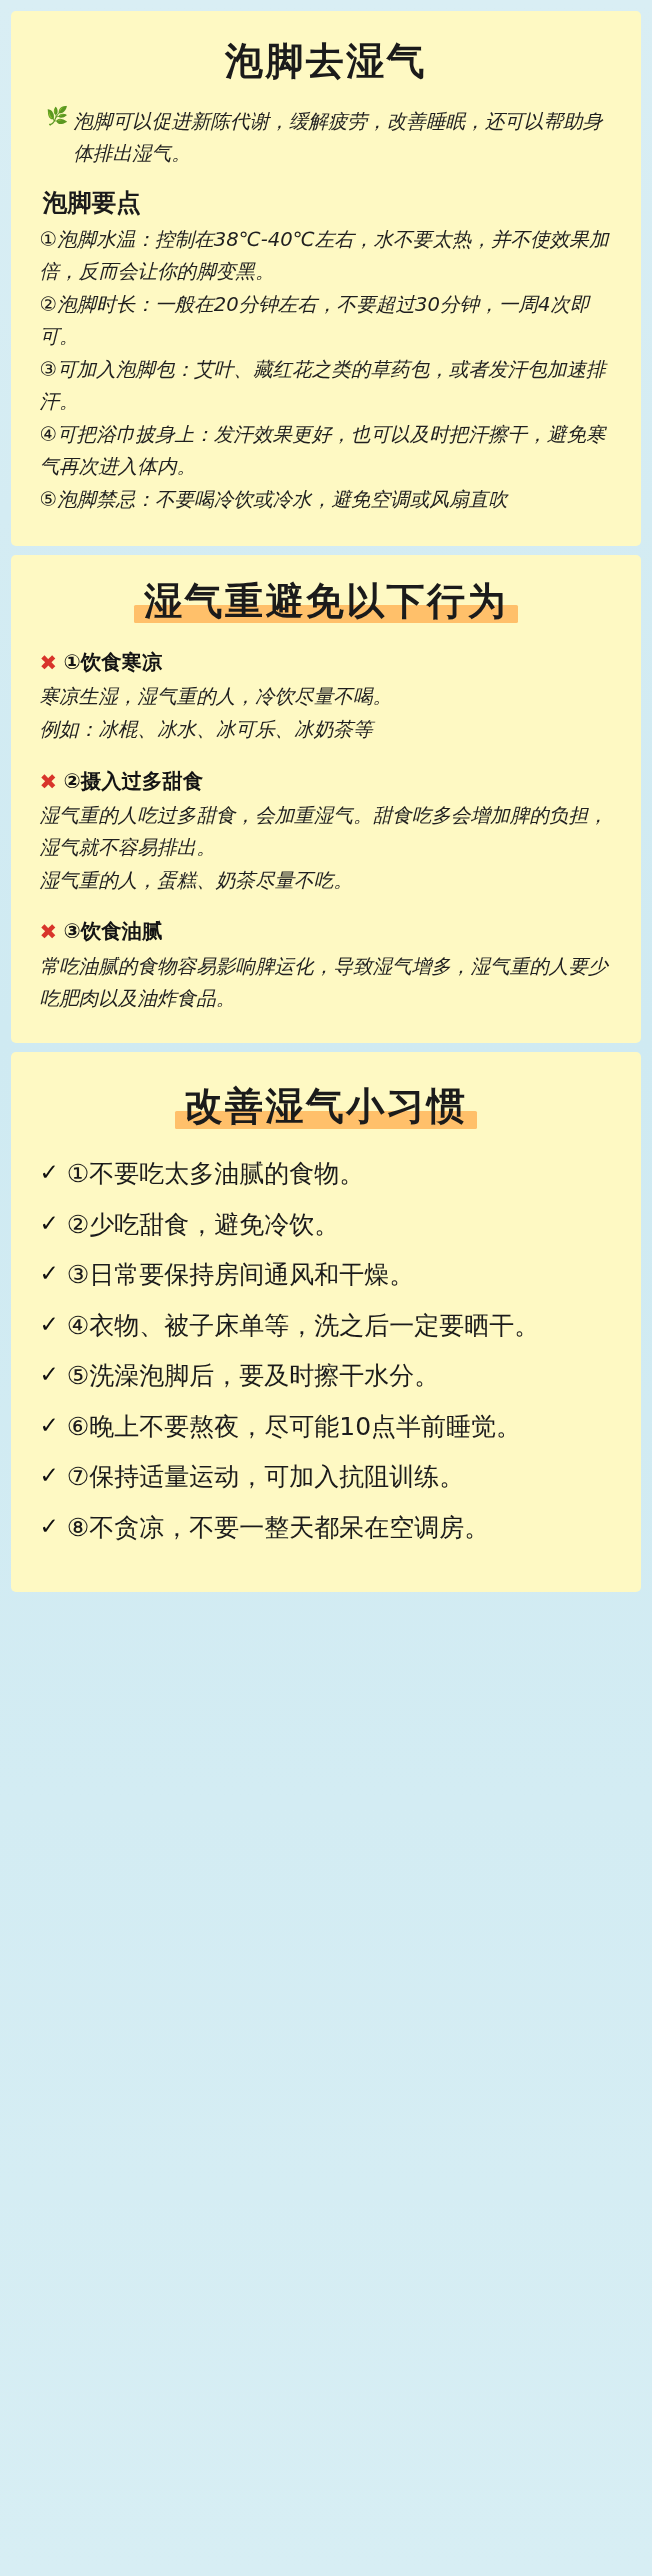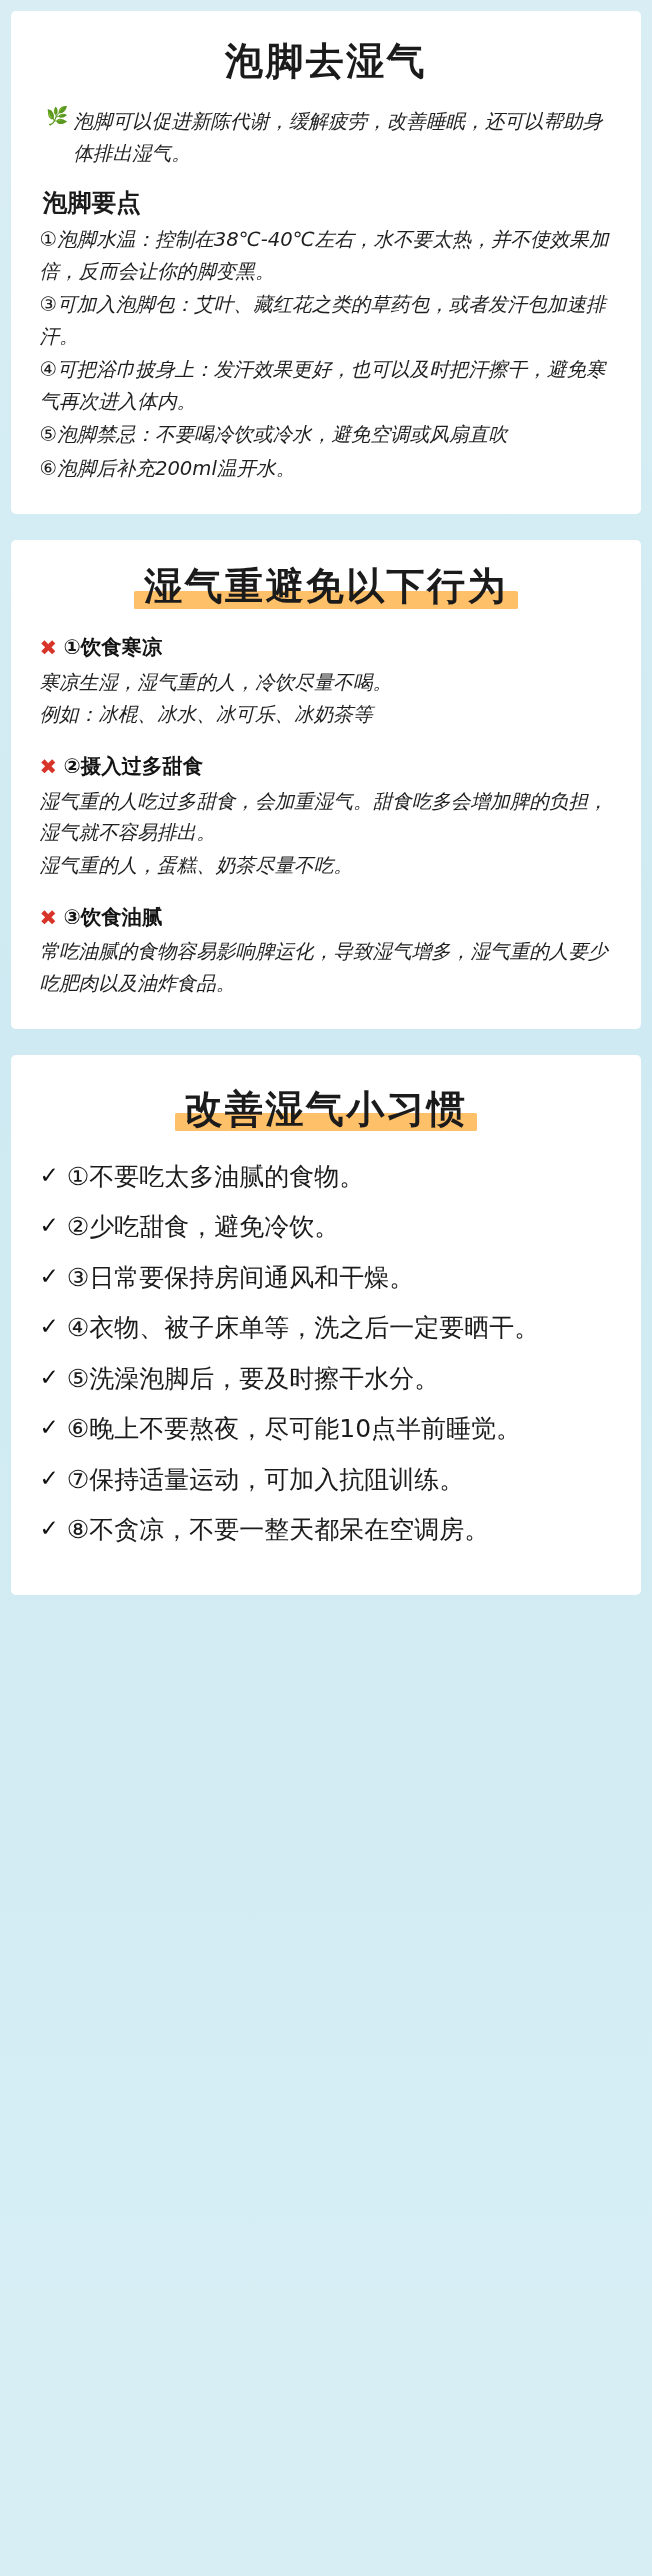--- a/index.html
+++ b/index.html
@@ -9,23 +9,23 @@
     background: #dff0f5;
     font-family: "Liberation Sans", "DejaVu Sans", sans-serif;
   }
   body {
     width: 652px;
     min-height: 2576px;
     background: linear-gradient(180deg, #d9eef4 0%, #cfeaf2 40%, #d7eef4 100%);
     padding: 11.4px 11.4px 19.6px 11.4px;
   }
   .card {
-    background: #ffffff;
+    background: #fef9c3;
     border-radius: 4.9px;
-    margin-bottom: 26px;
+    margin-bottom: 9px;
     padding: 21px 28px 28px 28px;
     position: relative;
   }
   .card.first { padding-top: 24.5px; }
 
   
   .title-wrap {
     text-align: center;
     position: relative;
     margin-bottom: 14.7px;
@@ -166,24 +166,24 @@
 
   <div class="subtitle-wrap">
     <div class="subtitle">
       <span class="hl"></span>
       <span>泡脚要点</span>
     </div>
   </div>
 
   <div class="list">
     <div class="para">①泡脚水温：控制在38℃-40℃左右，水不要太热，并不使效果加倍，反而会让你的脚变黑。</div>
+    <div class="para">②泡脚时长：一般在20分钟左右，不要超过30分钟，一周4次即可。</div>
     <div class="para">③可加入泡脚包：艾叶、藏红花之类的草药包，或者发汗包加速排汗。</div>
     <div class="para">④可把浴巾披身上：发汗效果更好，也可以及时把汗擦干，避免寒气再次进入体内。</div>
     <div class="para">⑤泡脚禁忌：不要喝冷饮或冷水，避免空调或风扇直吹</div>
-    <div class="para">⑥泡脚后补充200ml温开水。</div>
   </div>
 </div>
 
 <div class="card">
   <div class="title-wrap">
     <div class="title">
       <span class="hl"></span>
       <span>湿气重避免以下行为</span>
     </div>
   </div>

